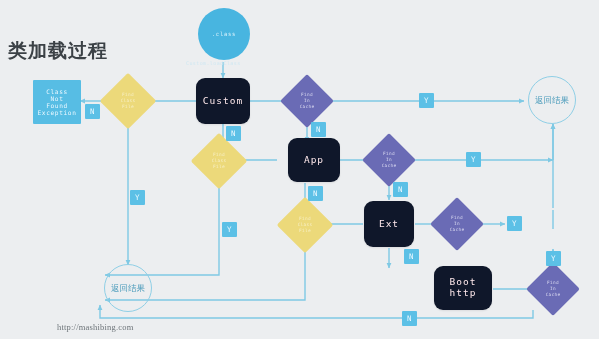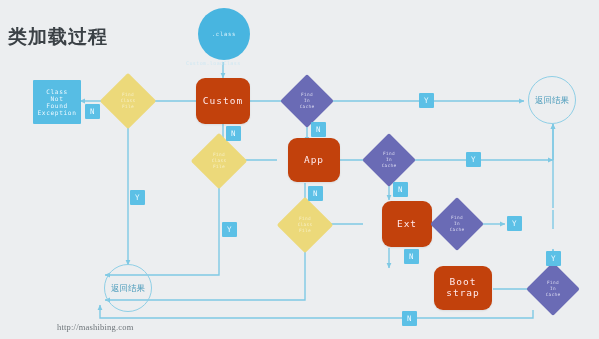--- a/index.html
+++ b/index.html
@@ -12,30 +12,30 @@
   }
   #stage{position:absolute;left:0;top:0;width:599px;height:339px;}
   svg#wires{position:absolute;left:0;top:0;width:599px;height:339px;}
 
   .node{position:absolute;box-sizing:border-box;display:flex;align-items:center;
         justify-content:center;text-align:center;line-height:1.15;}
 
   .title{
     font-family:Liberation Mono, monospace;
     font-size:19px;color:#3b4146;font-weight:700;letter-spacing:1px;
-    left:8px;top:24px;position:absolute;
+    left:8px;top:38px;position:absolute;
   }
   .url{
     position:absolute;left:57px;top:322px;
     font-family:Liberation Serif, serif;
     font-size:8.5px;color:#6d7479;letter-spacing:.2px;
   }
 
   .redbox{
-    background:#c2410c;border-radius:9px;color:#ffe9ec;
+    background:#0f172a;border-radius:9px;color:#ffe9ec;
     font-size:9.5px;letter-spacing:1px;
     box-shadow:0 1px 2px rgba(0,0,0,.08);
     text-align:center;
   }
   .bluebox{
     background:#57bde4;color:#e8f7ff;font-size:6.2px;letter-spacing:.6px;
     border-radius:1px;flex-direction:column;
   }
   .bluebox span{display:block;}
 
@@ -156,26 +156,26 @@
     <span>Found</span>
     <span>Exception</span>
   </div>
 
   <div class="node redbox" style="left:196px;top:78px;width:54px;height:46px;">
     <span>Custom</span>
   </div>
   <div class="node redbox" style="left:279px;top:138px;width:52px;height:44px;margin-left:9px;">
     <span>App</span>
   </div>
-  <div class="node redbox" style="left:382px;top:201px;width:50px;height:46px;">
+  <div class="node redbox" style="left:364px;top:201px;width:50px;height:46px;">
     <span>Ext</span>
   </div>
   <div class="node redbox" style="left:434px;top:266px;width:58px;height:44px;flex-direction:column;">
     <span>Boot</span>
-    <span>strap</span>
+    <span>http</span>
   </div>
 
   <div class="diamond dy" style="left:108px;top:81px;width:40px;height:40px;">
     <div class="dshape"></div>
     <div class="dlabel">
       <span>Find</span><br>
       <span>Class</span><br>
       <span>File</span>
     </div>
   </div>

